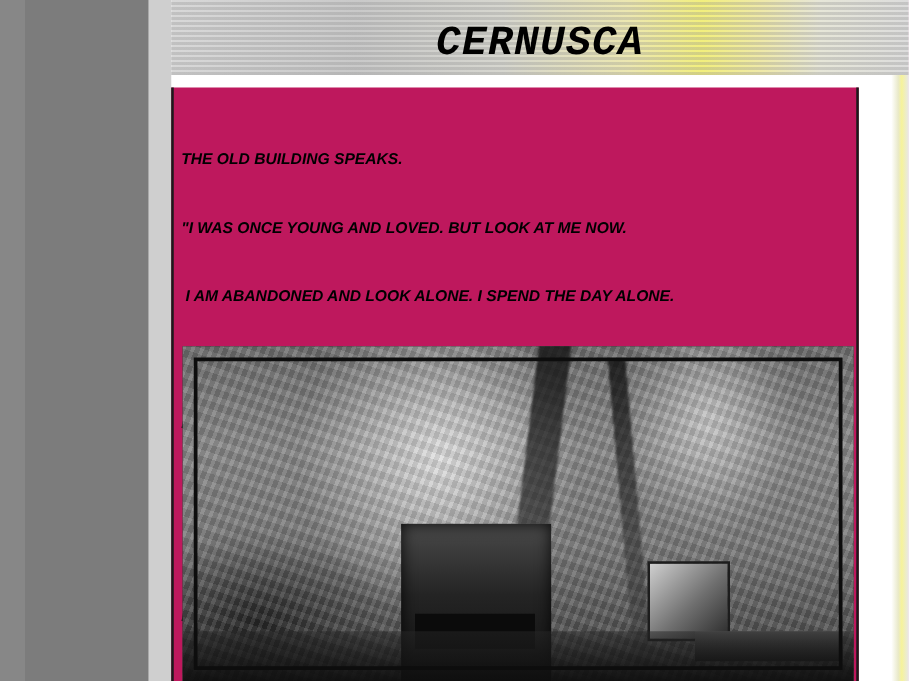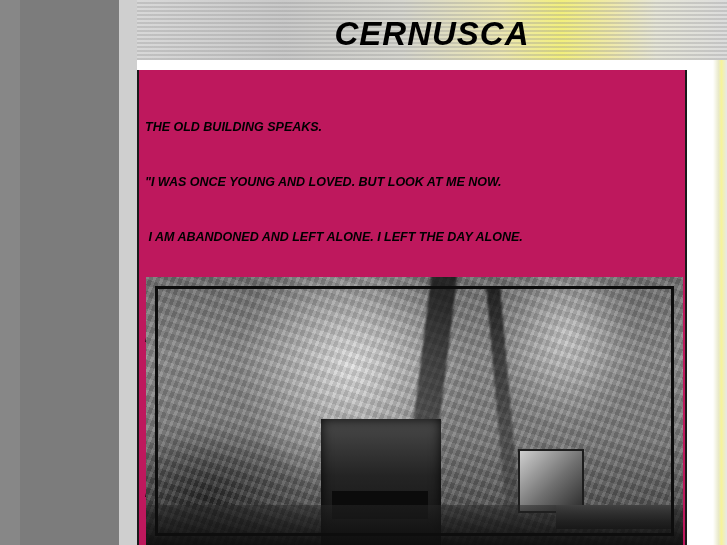--- a/index.html
+++ b/index.html
@@ -74,21 +74,21 @@
   }
   .banner-title {
     position: absolute;
     left: 0;
     top: 0;
     width: 590px;
     height: 72px;
     display: flex;
     align-items: center;
     justify-content: center;
-    font-family: Liberation Sans, sans-serif;
+    font-family: Liberation Mono, monospace;
     font-style: italic;
     font-weight: bold;
     font-size: 33px;
     letter-spacing: 1px;
     color: #000000;
     padding-bottom: 4px;
     box-sizing: border-box;
   }
 
   
@@ -236,21 +236,21 @@
     <div class="banner-title">CERNUSCA</div>
   </div>
 
   <div class="right-strip"></div>
 
   <div class="content">
 
     <div class="poem">
       <span class="poem-line">THE OLD BUILDING SPEAKS.</span>
       <span class="poem-line">"I WAS ONCE YOUNG AND LOVED. BUT LOOK AT ME NOW.</span>
-      <span class="poem-line"> I AM ABANDONED AND LEFT ALONE. I LEFT THE DAY ALONE.</span>
+      <span class="poem-line"> I AM ABANDONED AND LOOK ALONE. I SPEND THE DAY ALONE.</span>
       <span class="poem-line blank"></span>
       <span class="poem-line">LOOK AT ME! LOOK AT ME!!</span>
       <span class="poem-line"> AT WHAT I'VE BECOME......</span>
       <span class="poem-line blank"></span>
       <span class="poem-line">BREATHE ME IN...LISTEN TO MY SILENCE....</span>
       <span class="poem-line">DO YOU STILL LOVE ME?"</span>
       
     </div>
 
     <div class="photo-wrap">

